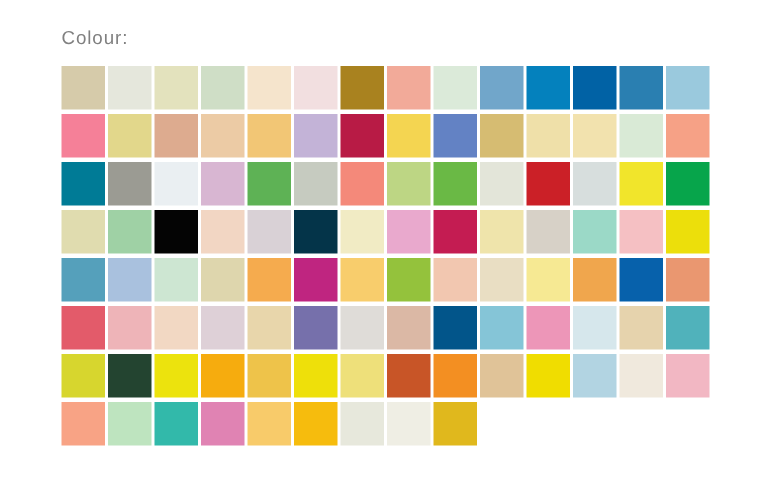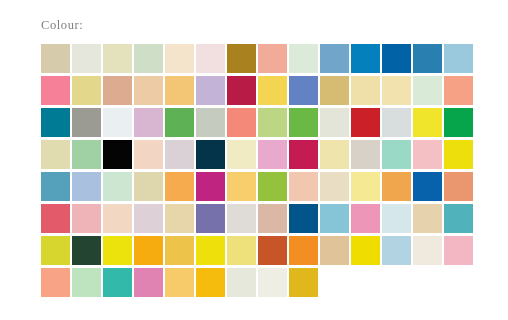--- a/index.html
+++ b/index.html
@@ -11,21 +11,20 @@
     height: 320px;
     background: #ffffff;
     font-family: "Liberation Sans", sans-serif;
     overflow: hidden;
   }
   .panel {
     position: relative;
     width: 508px;
     height: 252px;
     box-sizing: border-box;
-    font-family: Liberation Serif, serif;
   }
   .field-label {
     position: absolute;
     left: 41px;
     top: 17px;
     font-size: 12.5px;
     line-height: 16px;
     color: #808080;
     letter-spacing: 0.6px;
     font-weight: 400;

